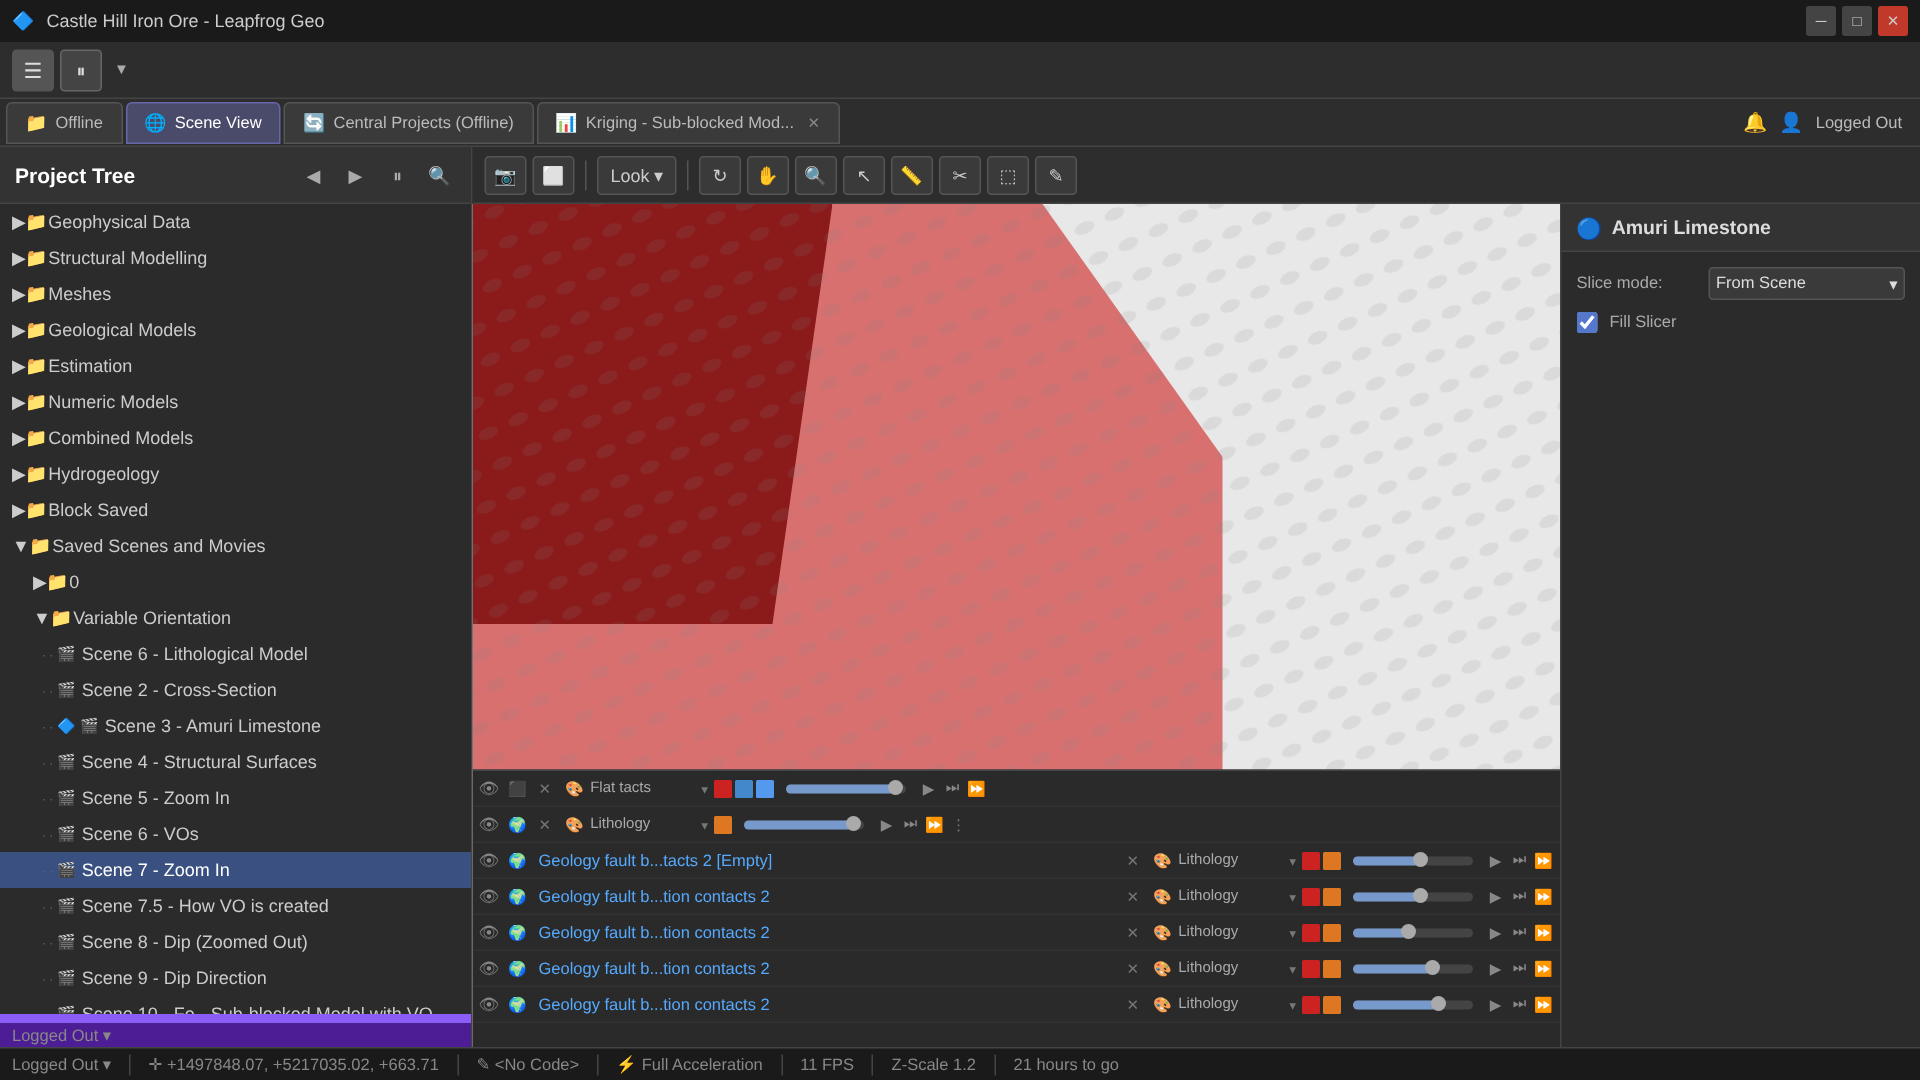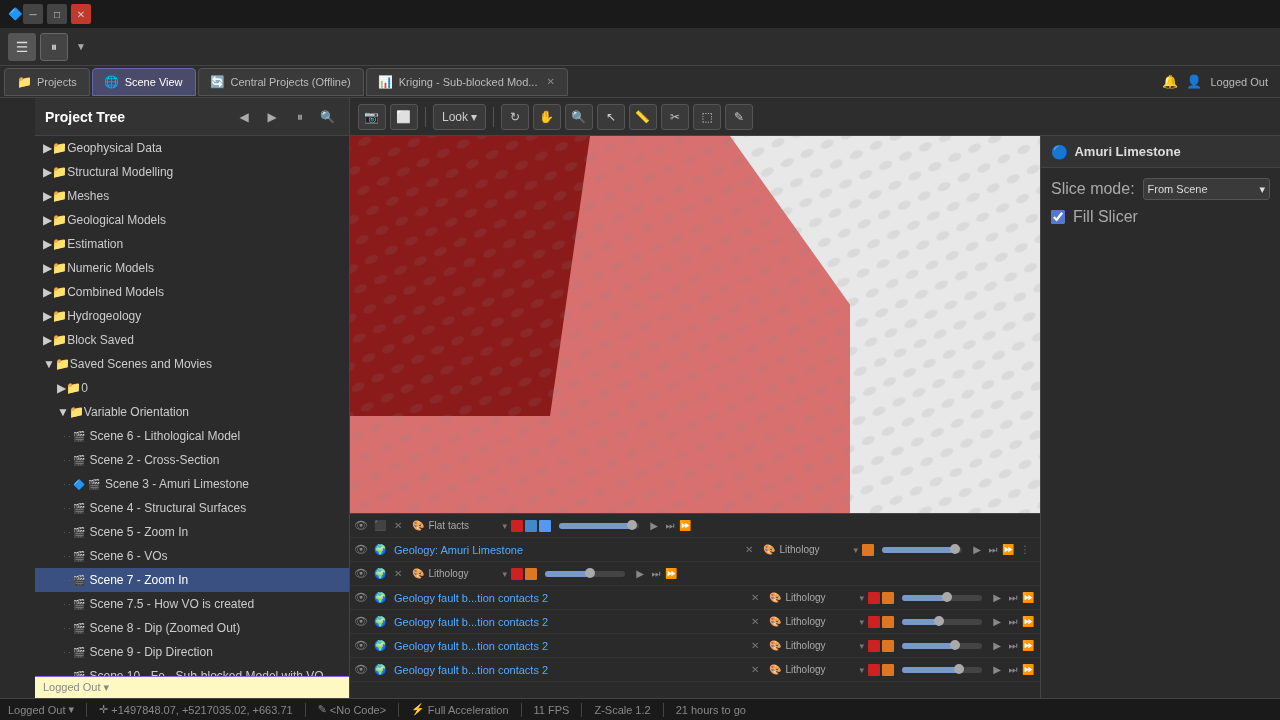--- a/index.html
+++ b/index.html
@@ -74,21 +74,21 @@
       background: #3a3a3a; color: #bbb; cursor: pointer; display: flex; align-items: center; gap: 5px;
       font-size: 11px;
     }
     .tab.active { background: #4a4a6a; color: #fff; border-color: #6666aa; }
     .tab .tab-icon { font-size: 12px; }
     .tab .close-tab { font-size: 10px; color: #888; margin-left: 4px; cursor: pointer; }
     .tabs-spacer { flex: 1; }
     .tab-right-icons { display: flex; align-items: center; gap: 8px; padding-right: 12px; color: #aaa; font-size: 13px; }
 
     
-    #body { display: flex; flex: 1; overflow: hidden; margin-left: 35px; }
+    #body { display: flex; flex: 1; overflow: hidden; }
 
     
     #sidebar {
       width: 315px; min-width: 315px; background: #2b2b2b; border-right: 1px solid #444;
       display: flex; flex-direction: column;
     }
     #sidebar-header {
       height: 38px; background: #333; border-bottom: 1px solid #444;
       display: flex; align-items: center; padding: 0 10px; gap: 6px;
     }
@@ -111,21 +111,21 @@
 
     .tree-section-item {
       height: 24px; display: flex; align-items: center; padding-left: 4px;
       cursor: pointer; color: #ccc; font-size: 12px;
     }
 
     
     .scene-row { padding-left: 28px; }
 
     #sidebar-status {
-      height: 22px; background: #fef9c3; border-top: 1px solid #8b5cf6;
+      height: 22px; background: #4c1d95; border-top: 6px solid #8b5cf6;
       display: flex; align-items: center; padding: 4px 8px; font-size: 11px; color: #888;
     }
 
     
     #main { flex: 1; display: flex; flex-direction: column; overflow: hidden; }
 
     
     #scene-toolbar {
       height: 38px; background: #2d2d2d; border-bottom: 1px solid #444;
       display: flex; align-items: center; padding: 0 8px; gap: 4px;
@@ -231,21 +231,21 @@
       display: flex; flex-direction: column;
     }
     #right-panel-header {
       height: 32px; background: #333; border-bottom: 1px solid #444;
       display: flex; align-items: center; padding: 0 10px; gap: 6px;
     }
     .rp-icon { font-size: 14px; color: #7ab; }
     .rp-title { font-size: 13px; color: #ddd; font-weight: bold; }
     .rp-content { padding: 10px; }
     .rp-row { display: flex; align-items: center; margin-bottom: 8px; gap: 8px; }
-    .rp-label { color: #aaa; font-size: 16px; min-width: 80px; }
+    .rp-label { color: #aaa; font-size: 11px; min-width: 80px; }
     .rp-dropdown {
       flex: 1; height: 22px; background: #3a3a3a; border: 1px solid #555; color: #ddd;
       font-size: 11px; border-radius: 3px; padding: 0 4px; cursor: pointer;
       display: flex; align-items: center; justify-content: space-between;
     }
     .rp-checkbox { width: 14px; height: 14px; accent-color: #5577cc; }
 
     
     #statusbar {
       height: 22px; background: #1a1a1a; border-top: 1px solid #444;
@@ -257,39 +257,40 @@
     
     ::-webkit-scrollbar { width: 6px; height: 6px; }
     ::-webkit-scrollbar-track { background: #222; }
     ::-webkit-scrollbar-thumb { background: #555; border-radius: 3px; }
   </style>
 </head>
 <body>
 
 <div id="titlebar">
   <span style="font-size:12px;">🔷</span>
+  <span class="title">Castle Hill Iron Ore - Leapfrog Geo</span>
   <div class="win-controls">
     <button class="win-btn">─</button>
     <button class="win-btn">□</button>
     <button class="win-btn close">✕</button>
   </div>
 </div>
 
 <div id="app">
 
   <div id="top-toolbar">
     <button class="menu-btn">☰</button>
     <button class="pause-btn">⏸</button>
     <button class="dropdown-arrow">▼</button>
   </div>
 
   <div id="tabs-bar">
     <div class="tab">
       <span class="tab-icon">📁</span>
-      <span>Projects</span>
+      <span>Offline</span>
     </div>
     <div class="tab active">
       <span class="tab-icon">🌐</span>
       <span>Scene View</span>
     </div>
     <div class="tab">
       <span class="tab-icon">🔄</span>
       <span>Central Projects (Offline)</span>
     </div>
     <div class="tab">
@@ -530,21 +531,20 @@
               <div class="sl-play-controls">
                 <button class="sl-play-btn">▶</button>
                 <button class="sl-play-btn">⏭</button>
                 <button class="sl-play-btn">⏩</button>
               </div>
             </div>
 
             <div class="scene-list-row">
               <span class="sl-eye">👁</span>
               <span style="width:16px;font-size:10px;">🌍</span>
-              <span class="sl-name" style="color:#55aaff;">Geology: Amuri Limestone</span>
               <span class="sl-close">✕</span>
               <span class="sl-type-icon">🎨</span>
               <span class="sl-type-label">Lithology</span>
               <span class="sl-dropdown">▾</span>
               <div class="sl-color-swatch">
                 <div class="sl-swatch" style="background:#dd7722;"></div>
               </div>
               <div class="sl-slider-container">
                 <div class="sl-slider-fill" style="width:90%;"></div>
                 <div class="sl-slider-thumb" style="right:2px;"></div>
@@ -553,20 +553,21 @@
                 <button class="sl-play-btn">▶</button>
                 <button class="sl-play-btn">⏭</button>
                 <button class="sl-play-btn">⏩</button>
               </div>
               <span class="sl-extra">⋮</span>
             </div>
 
             <div class="scene-list-row">
               <span class="sl-eye">👁</span>
               <span style="width:16px;font-size:10px;">🌍</span>
+              <span class="sl-name" style="color:#55aaff;">Geology fault b...tacts 2 [Empty]</span>
               <span class="sl-close">✕</span>
               <span class="sl-type-icon">🎨</span>
               <span class="sl-type-label">Lithology</span>
               <span class="sl-dropdown">▾</span>
               <div class="sl-color-swatch">
                 <div class="sl-swatch" style="background:#cc2222;"></div>
                 <div class="sl-swatch" style="background:#dd7722;"></div>
               </div>
               <div class="sl-slider-container">
                 <div class="sl-slider-fill" style="width:55%;"></div>

